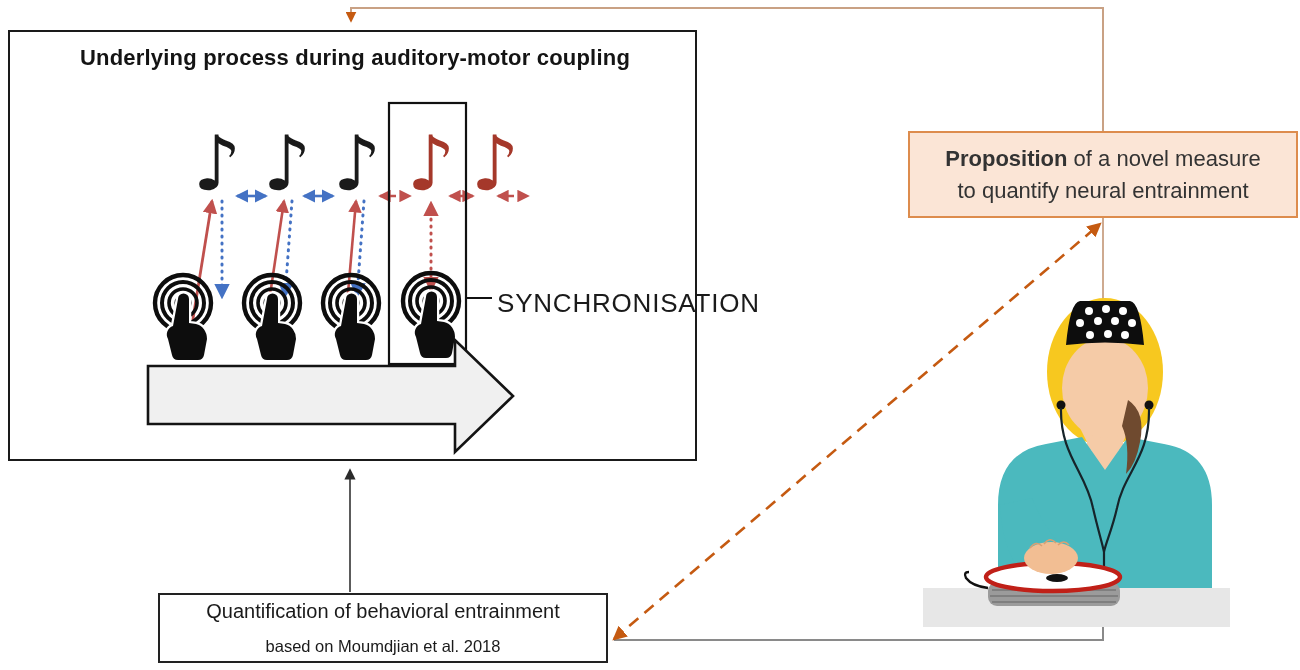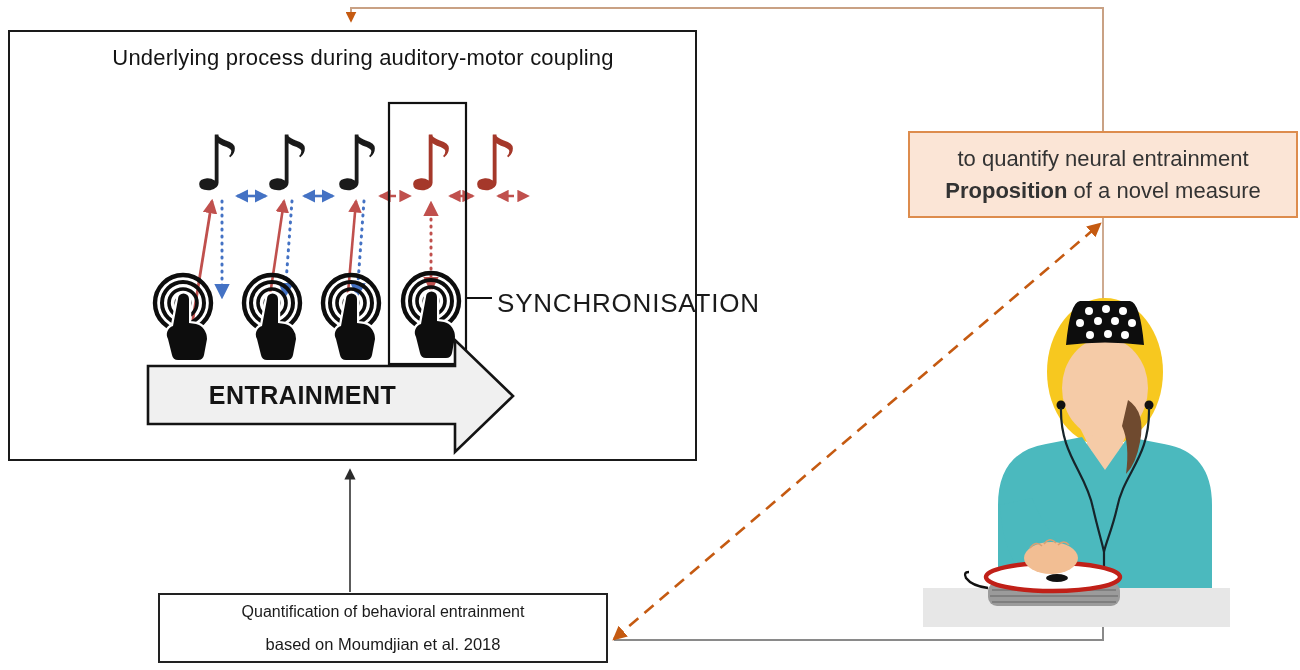--- a/index.html
+++ b/index.html
@@ -7,22 +7,22 @@
     position:relative;width:1300px;height:670px;background:#ffffff;overflow:hidden;
     font-family:"Liberation Sans","DejaVu Sans",sans-serif;color:#1a1a1a;
   }
   svg.layer{position:absolute;left:0;top:0;z-index:1;}
   .box{position:absolute;box-sizing:border-box;z-index:2;}
   .process-box{
     left:8px;top:30px;width:689px;height:431px;
     border:2px solid #1a1a1a;background:transparent;
   }
   .process-title{
-    position:absolute;left:38px;top:45px;width:650px;text-align:center;z-index:3;
-    font-weight:normal;font-size:22px;letter-spacing:0.2px;color:#141414;
+    position:absolute;left:30px;top:45px;width:650px;text-align:center;z-index:3;
+    font-weight:bold;font-size:22px;letter-spacing:0.2px;color:#141414;
   }
   .sync-label{
     position:absolute;left:497px;top:288px;z-index:3;
     font-size:26px;letter-spacing:0.8px;color:#1a1a1a;
   }
   .entrainment-label{
     position:absolute;left:150px;top:381px;width:305px;text-align:center;z-index:3;
     font-weight:bold;font-size:25px;letter-spacing:0.5px;color:#141414;
   }
   .proposition-box{
@@ -30,21 +30,21 @@
     background:#FBE5D6;border:2px solid #DD8C4D;
     display:flex;flex-direction:column;justify-content:center;align-items:center;
     font-size:22px;line-height:1.42;color:#333;text-align:center;
   }
   .quant-box{
     left:158px;top:593px;width:450px;height:70px;
     background:#ffffff;border:2px solid #222;
     display:flex;flex-direction:column;justify-content:center;align-items:center;
     text-align:center;color:#1a1a1a;
   }
-  .quant-line1{font-size:16px;}
+  .quant-line1{font-size:20px;}
   .quant-line2{font-size:16.5px;margin-top:14px;}
   .b{font-weight:bold;}
 </style>
 </head>
 <body>
 
 <div class="canvas">
 
   <svg class="layer" width="1300" height="670" viewBox="0 0 1300 670">
     <defs>
@@ -163,25 +163,24 @@
       <path d="M988,588 q-16,-2 -22,-10 q-3,-6 3,-6" fill="none" stroke="#111" stroke-width="2.4"></path>
     </g>
   </svg>
 
   <div class="box process-box"></div>
 
   <div class="process-title">Underlying process during auditory-motor coupling</div>
 
   <div class="sync-label">SYNCHRONISATION</div>
 
-  <div class="entrainment-label">ENTRAINMENT</div>
 
   <div class="box proposition-box">
+    <div><span class="b">Proposition</span><span> of a novel measure</span></div>
     <div>to quantify neural entrainment</div>
-    <div><span class="b">Proposition</span><span> of a novel measure</span></div>
   </div>
 
   <div class="box quant-box">
     <div class="quant-line1">Quantification of behavioral entrainment</div>
     <div class="quant-line2">based on Moumdjian et al. 2018</div>
   </div>
 
 </div>
 
 </body></html>

